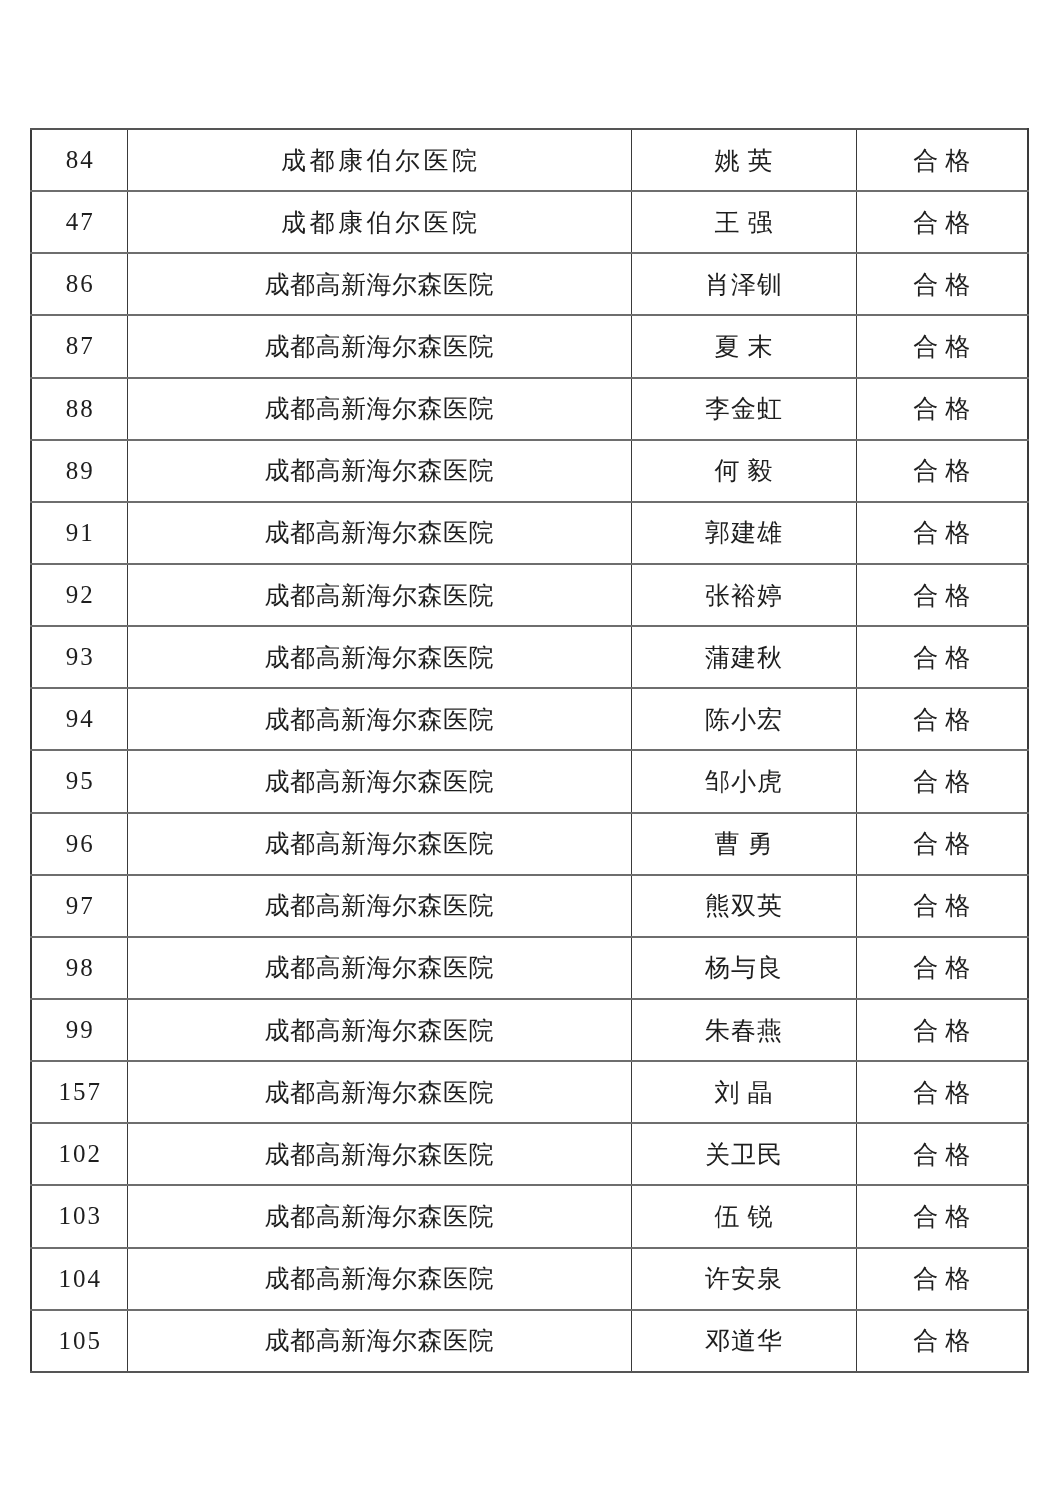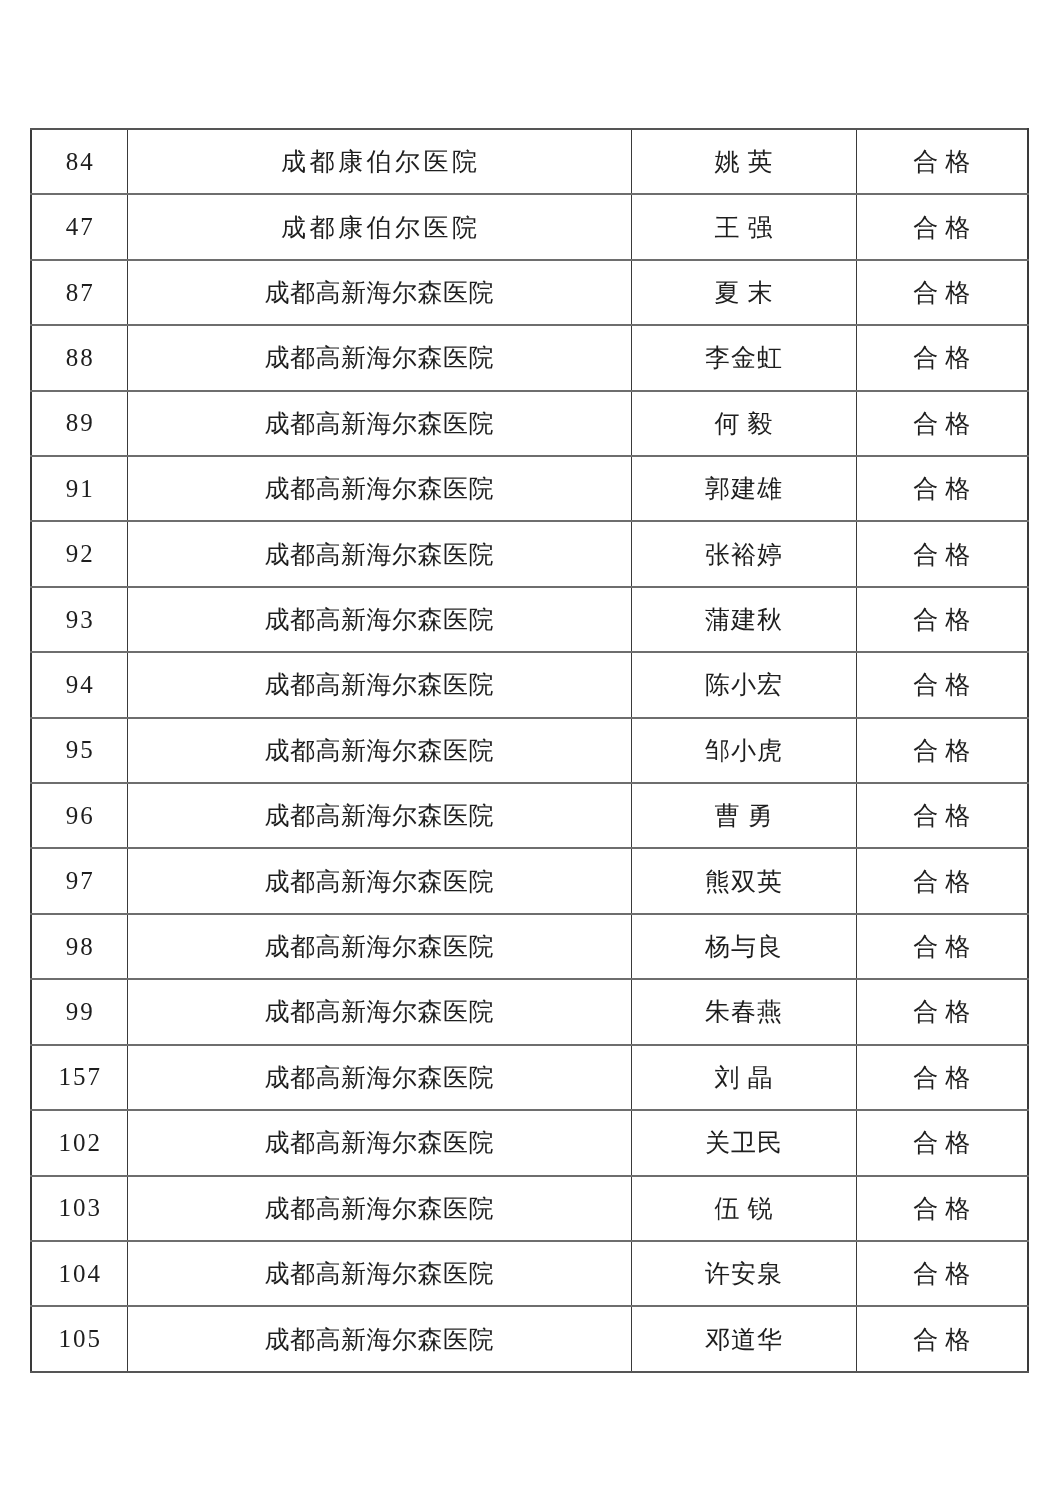--- a/index.html
+++ b/index.html
@@ -81,20 +81,26 @@
     <td class="c-result">合格</td>
   </tr>
 
   <tr>
     <td class="c-no">47</td>
     <td class="c-hospital gap7">成都康伯尔医院</td>
     <td class="c-person gap2">王强</td>
     <td class="c-result">合格</td>
   </tr>
 
+  <tr>
+    <td class="c-no">86</td>
+    <td class="c-hospital">成都高新海尔森医院</td>
+    <td class="c-person">肖泽钏</td>
+    <td class="c-result">合格</td>
+  </tr>
 
   <tr>
     <td class="c-no">87</td>
     <td class="c-hospital">成都高新海尔森医院</td>
     <td class="c-person gap2">夏末</td>
     <td class="c-result">合格</td>
   </tr>
 
   <tr>
     <td class="c-no">88</td>

